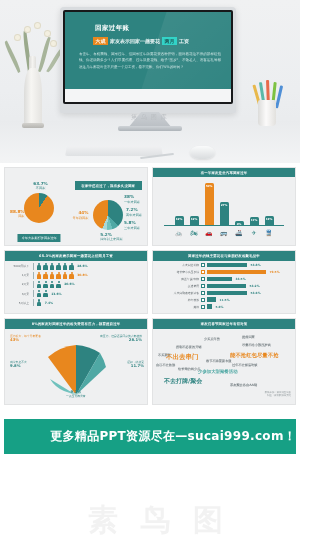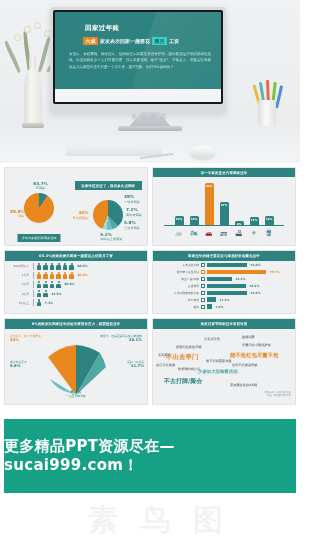--- a/index.html
+++ b/index.html
@@ -21,21 +21,21 @@
     width: 300px; height: 163px;
     background: linear-gradient(180deg,#f0f1f2 0%,#eceef0 55%,#e7e9eb 100%);
     overflow: hidden;
   }
   .desk-surface {
     position: absolute; left: 0; bottom: 0; width: 300px; height: 42px;
     background: linear-gradient(180deg,#e9ebed 0%,#f3f4f5 100%);
   }
   
   .monitor {
-    position: absolute; left: 50px; top: 7px; width: 176px; height: 106px;
+    position: absolute; left: 60px; top: 7px; width: 176px; height: 106px;
     background: #d9dcdf;
     border-radius: 4px 4px 2px 2px;
     padding: 3px 3px 9px 3px;
     box-shadow: 0 2px 6px rgba(0,0,0,.12);
   }
   .screen-bezel {
     width: 100%; height: 100%;
     background: #17181a;
     border-radius: 2px;
     padding: 2px;
@@ -202,22 +202,22 @@
   .fan-label b { display:block; font-size:3.8px; }
 
   
   .cloud { position:relative; height: 62px; text-align: right; }
   .w { position:absolute; white-space:nowrap; font-weight:bold; }
   .src { position:absolute; right:4px; bottom:2px; font-size:2.4px; color:#8e9699; text-align:right; line-height:1.4; }
 
   
   .footer-zone { padding: 10px 4px 0 4px; }
   .fb-teal {
-    background: #16a085; color:#ffffff; text-align:left;
-    font-size: 15px; font-weight: bold; padding: 18px 0; letter-spacing: .3px;
+    background: #16a085; color:#ffffff; text-align:right;
+    font-size: 12px; font-weight: bold; padding: 9px 0; letter-spacing: .3px;
   }
   .fb-green {
     background: #7dc242; color:#ffffff; text-align:center;
     font-size: 8.5px; font-weight: bold; padding: 8px 0; letter-spacing: .3px;
   }
   .bottom-wm {
     position:absolute; left: 88px; top: 500px;
     font-size: 30px; font-weight: bold; color: rgba(150,150,150,.12);
     letter-spacing: 6px; pointer-events:none;
   }

